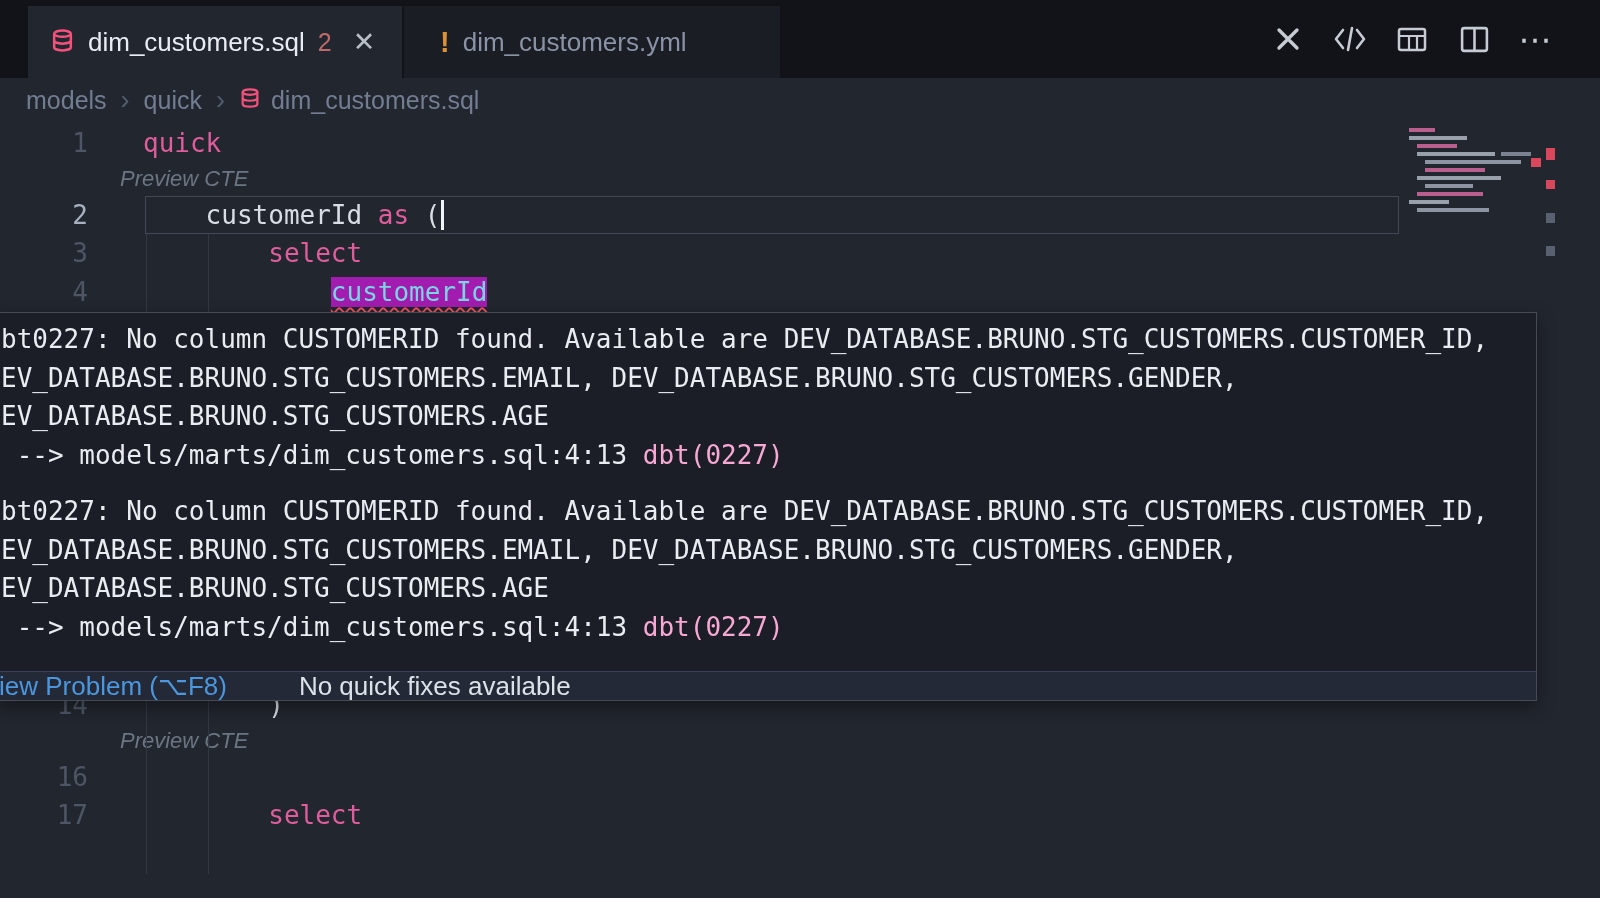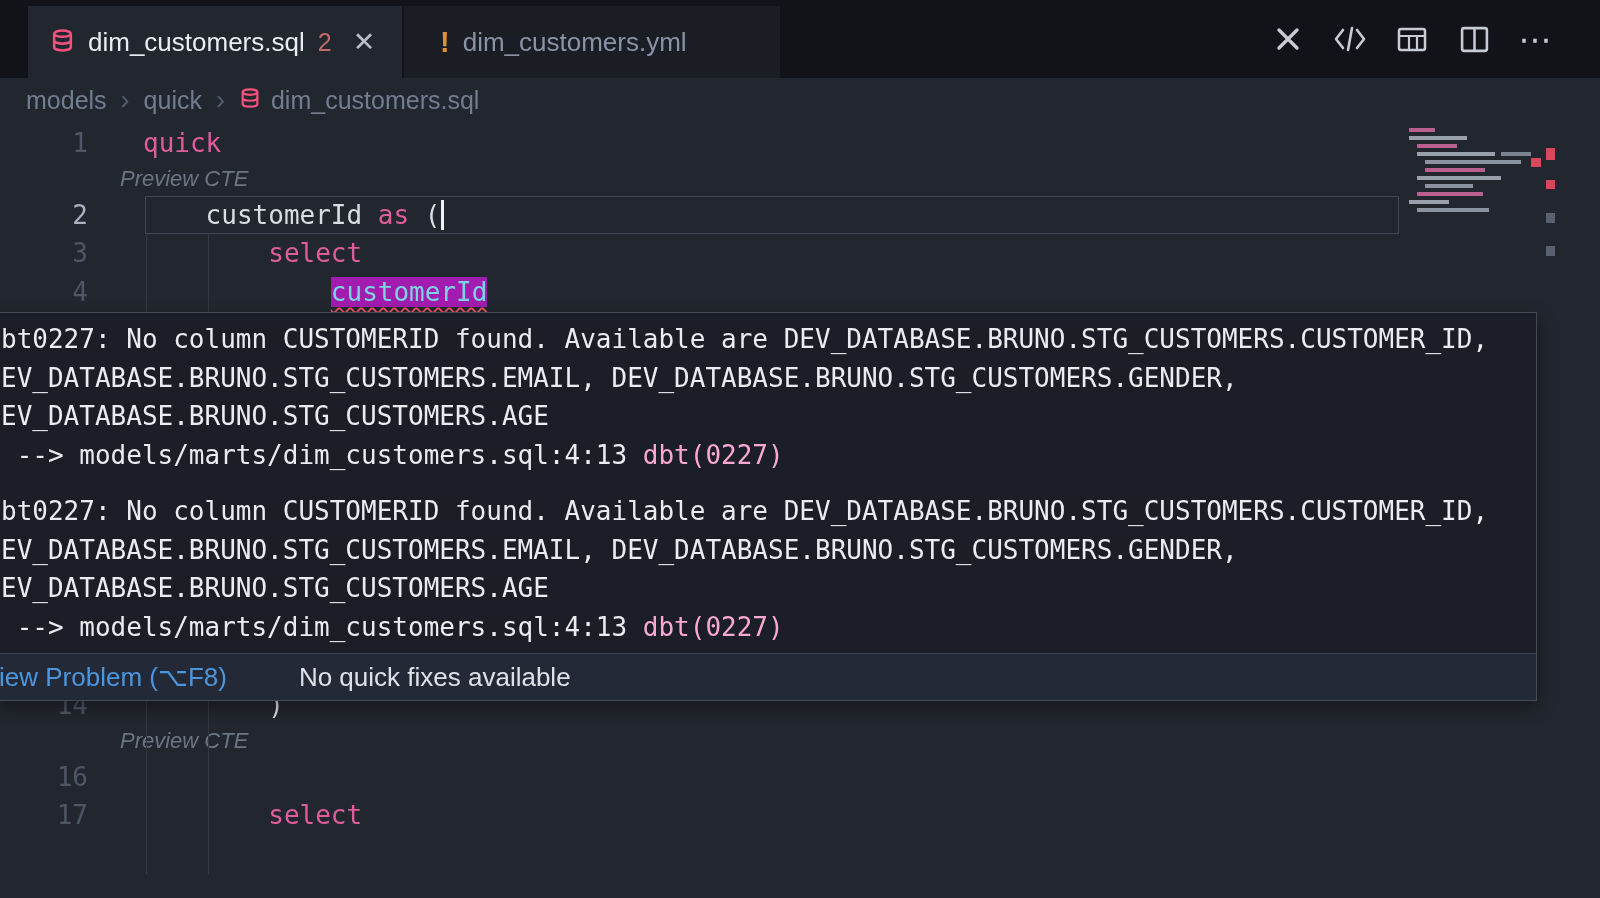--- a/index.html
+++ b/index.html
@@ -49,21 +49,21 @@
                               border:1px solid #414855; pointer-events:none; }
   .guide { position:absolute; width:1px; background:#323742; }
 
   
   .hover { position:absolute; left:-2px; top:312px; width:1539px; height:389px; background:#1b1e26;
            border:1.5px solid #454b55; z-index:5; box-shadow:0 6px 16px rgba(0,0,0,.4); }
   .hover-body { padding:7px 2px 0 2px; font:26px/38.5px "DejaVu Sans Mono", monospace; color:#e9ecf1; }
   .diag + .diag { margin-top:18px; }
   .diag-line { white-space:pre; }
   .diag-src { color:#f9a8d4; }
-  .hover-footer { position:absolute; left:0; bottom:0; width:100%; height:47px; background:#242938;
+  .hover-footer { position:absolute; left:0; bottom:0; width:100%; height:29px; background:#242938;
                   border-top:1px solid #3b4257; display:flex; align-items:center; font-size:26px; }
   .view-problem { color:#4b96dd; cursor:pointer; white-space:pre; }
   .no-fixes { color:#dde1e8; margin-left:72px; }
 
   
   .minimap { position:absolute; left:1405px; top:124px; width:140px; height:110px; }
   .ruler-mark { position:absolute; left:1546px; width:9px; }
   .rm-red { background:#d9475c; }
   .rm-gray { background:#596070; }
 </style>

